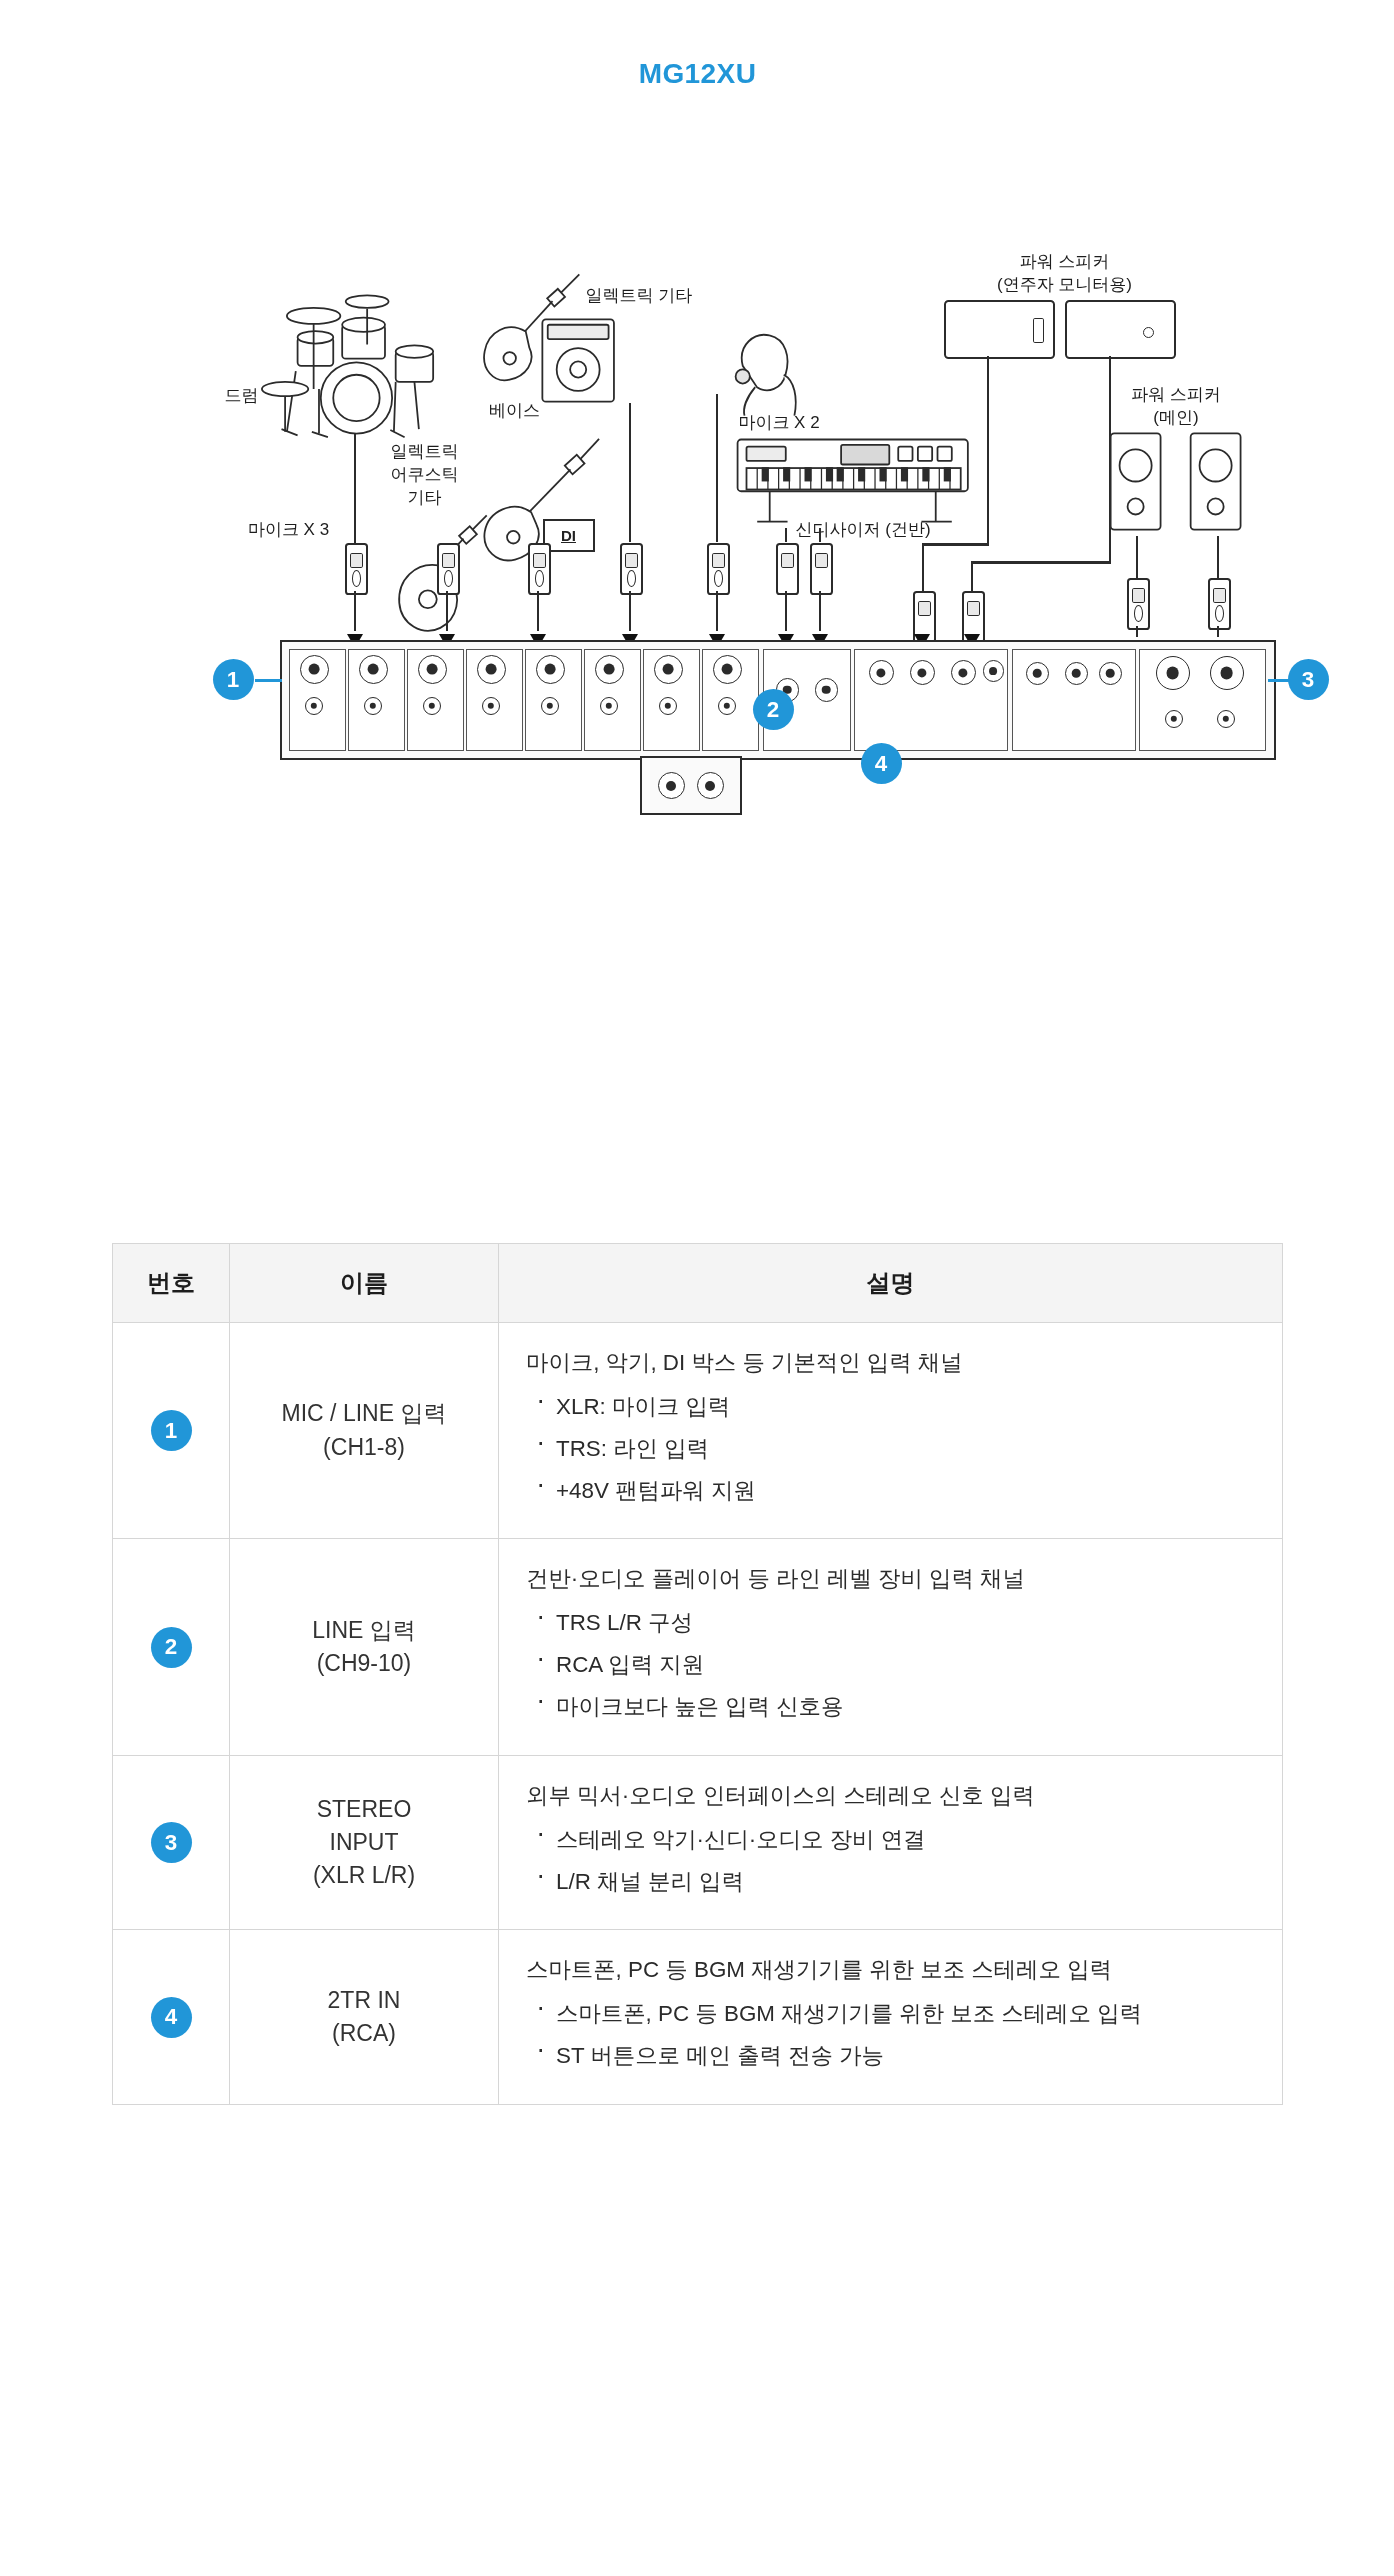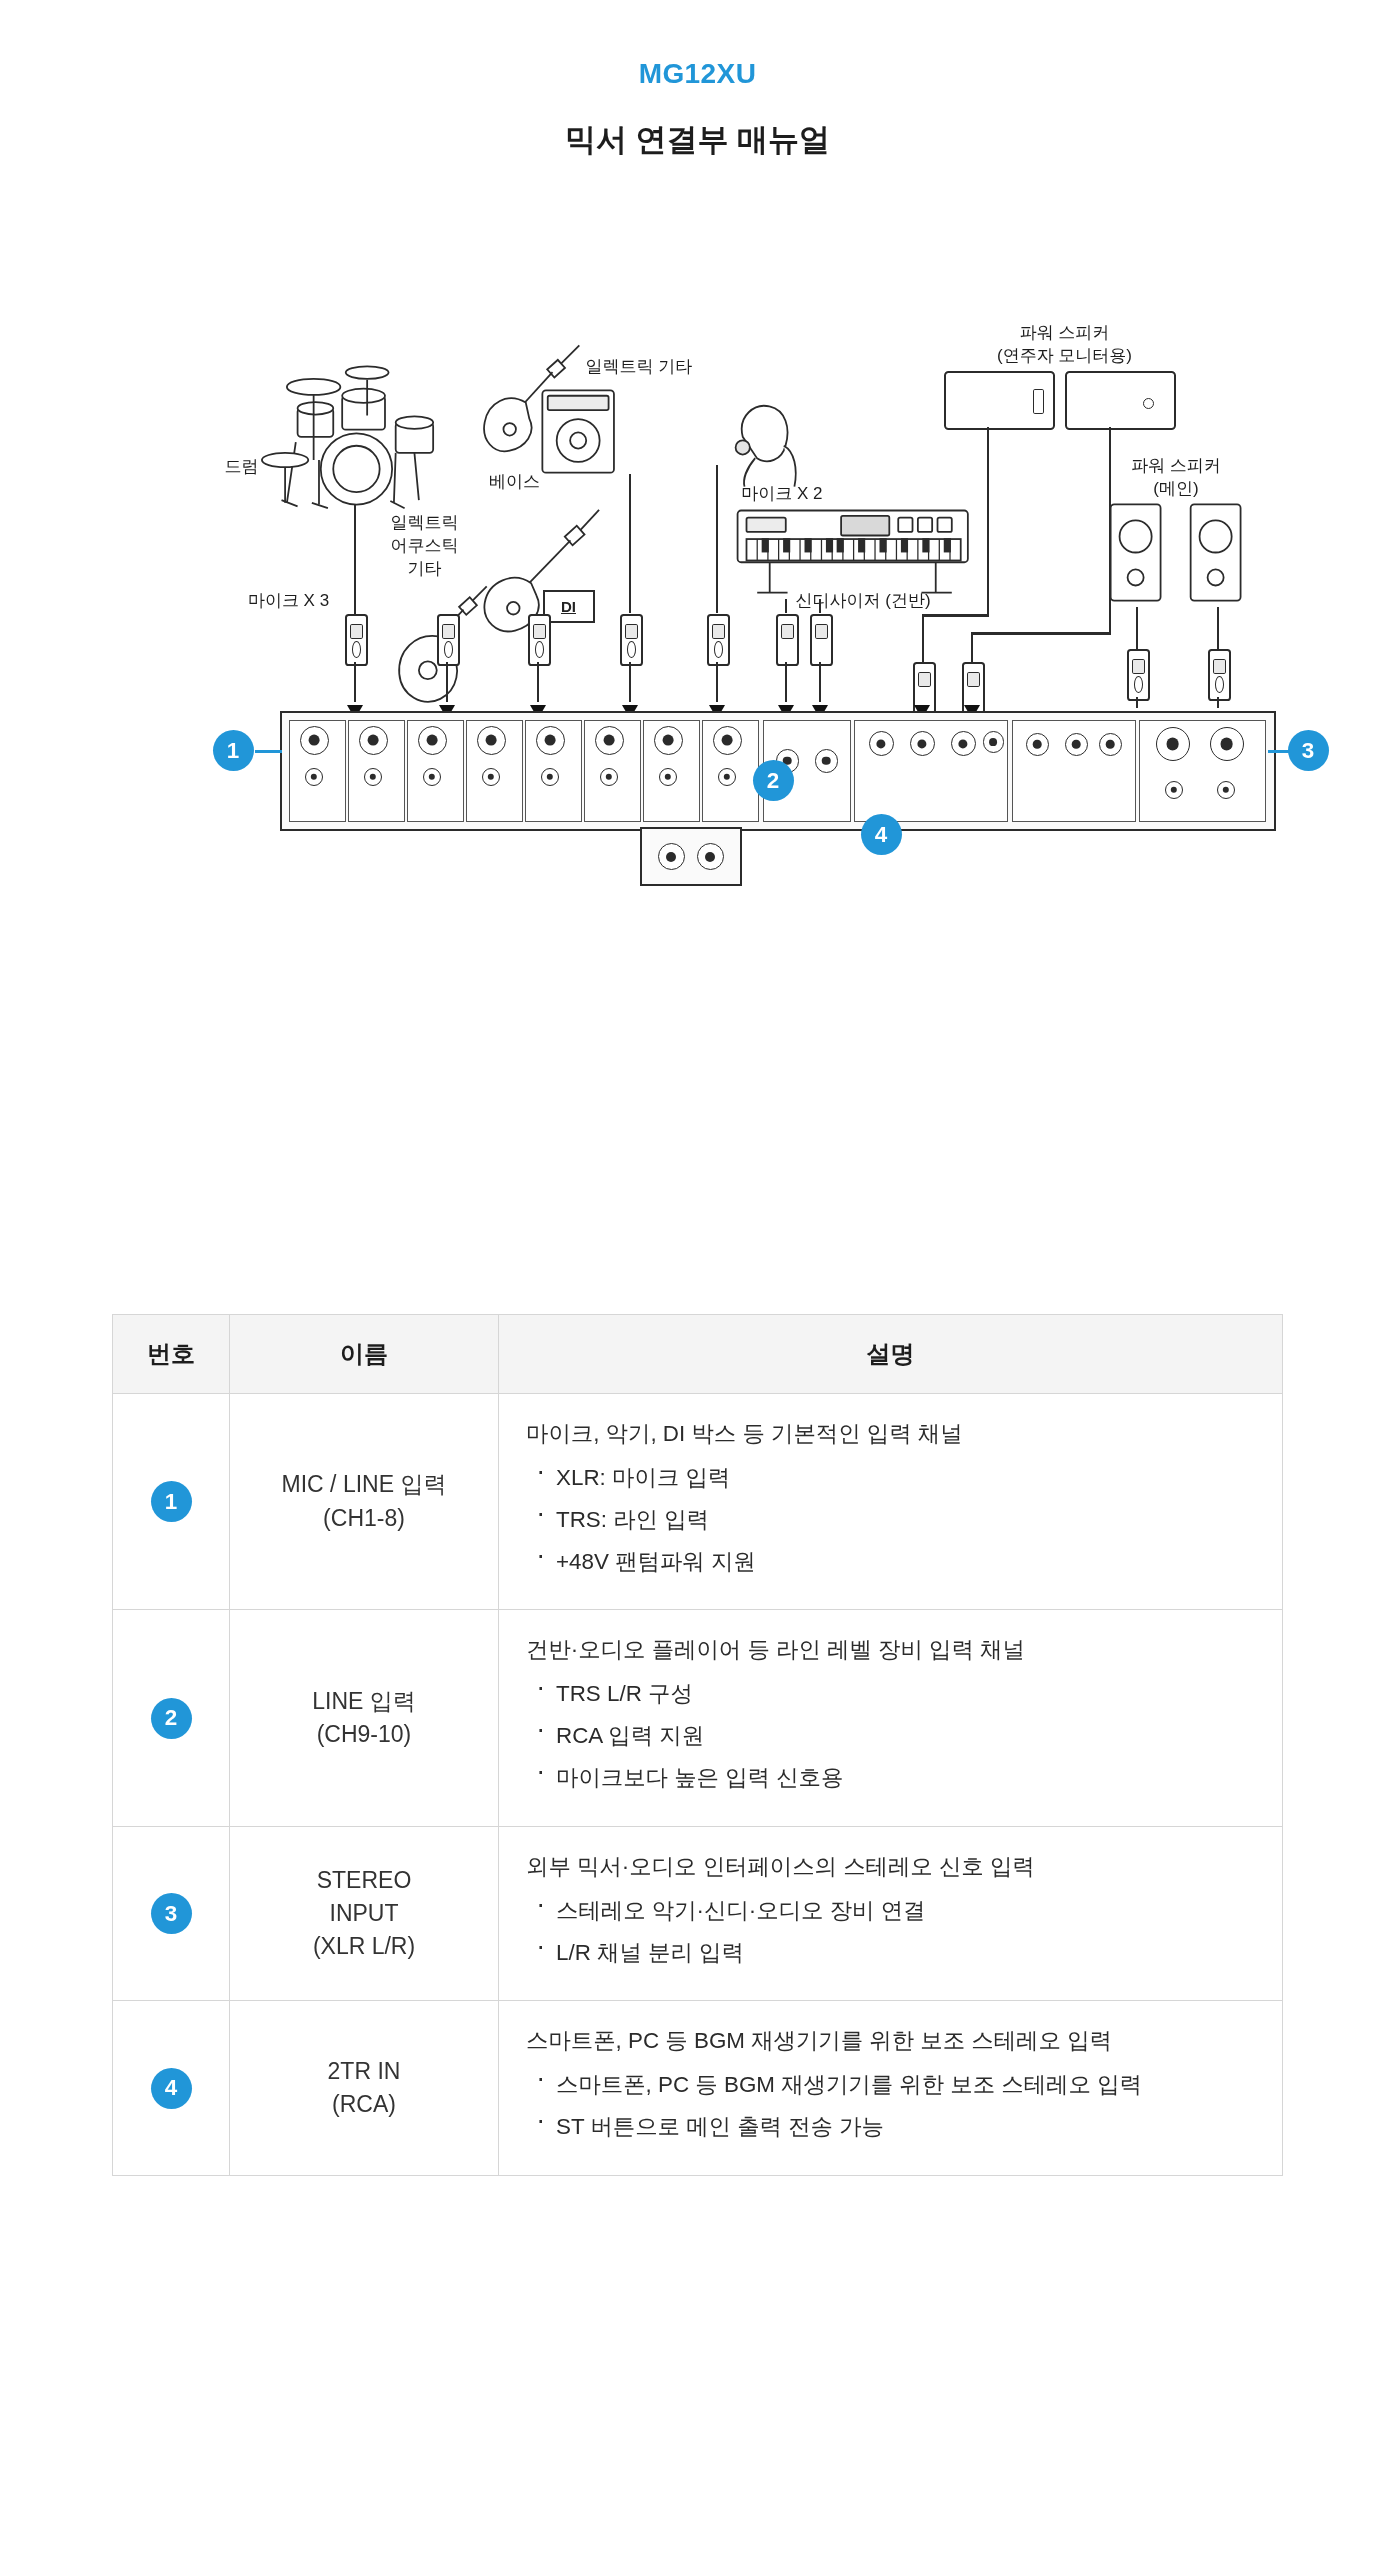--- a/index.html
+++ b/index.html
@@ -153,21 +153,20 @@
     width:41px;height:41px;border-radius:50%;
     background:#2196d8;color:#fff;font-size:22.4px;font-weight:bold;
   }
 </style>
 </head>
 <body>
 
 <div class="page">
 
   <div class="model-title">MG12XU</div>
-  <div class="doc-title">믹서 연결부 매뉴얼</div>
 
   <div class="diagram">
 
     <svg class="art" style="left:170px;top:156px;" width="192" height="165" viewBox="0 0 215 185">
       <g stroke="#2b2b2b" stroke-width="2" fill="#fff">
         <ellipse cx="60" cy="38" rx="30" ry="9"></ellipse>
         <ellipse cx="120" cy="22" rx="24" ry="7"></ellipse>
         <rect x="92" y="48" width="48" height="38" rx="4"></rect>
         <ellipse cx="116" cy="48" rx="24" ry="8"></ellipse>
         <rect x="42" y="62" width="40" height="32" rx="4"></rect>
@@ -232,21 +231,21 @@
     </div>
 
     <svg class="art" style="left:626px;top:197px;" width="98" height="98" viewBox="0 0 110 110">
       <g stroke="#2b2b2b" stroke-width="2" fill="#fff">
         <path d="M30 48 C24 24 44 10 60 14 C78 18 84 38 78 58 C74 74 58 80 46 72 Z"></path>
         <path d="M44 72 C34 84 30 96 32 104"></path>
         <path d="M76 58 C88 64 92 84 88 104"></path>
         <circle cx="30" cy="60" r="8" fill="#e4e4e4"></circle>
       </g>
     </svg>
-    <div class="dlabel" style="left:590px;top:286px;width:143px;text-align:right;">마이크 X 2</div>
+    <div class="dlabel" style="left:618px;top:286px;width:143px;text-align:center;">마이크 X 2</div>
 
     <div class="dlabel" style="left:132px;top:393px;width:134px;text-align:center;">마이크 X 3</div>
 
     <svg class="art" style="left:644px;top:308px;" width="241" height="94" viewBox="0 0 270 105">
       <g stroke="#2b2b2b" stroke-width="2" fill="#fff">
         <rect x="4" y="6" width="258" height="58" rx="4"></rect>
         <rect x="14" y="14" width="44" height="16" rx="2" fill="#ececec"></rect>
         <rect x="120" y="12" width="54" height="22" rx="2" fill="#d9d9d9"></rect>
         <rect x="184" y="14" width="16" height="16" rx="2"></rect>
         <rect x="206" y="14" width="16" height="16" rx="2"></rect>

